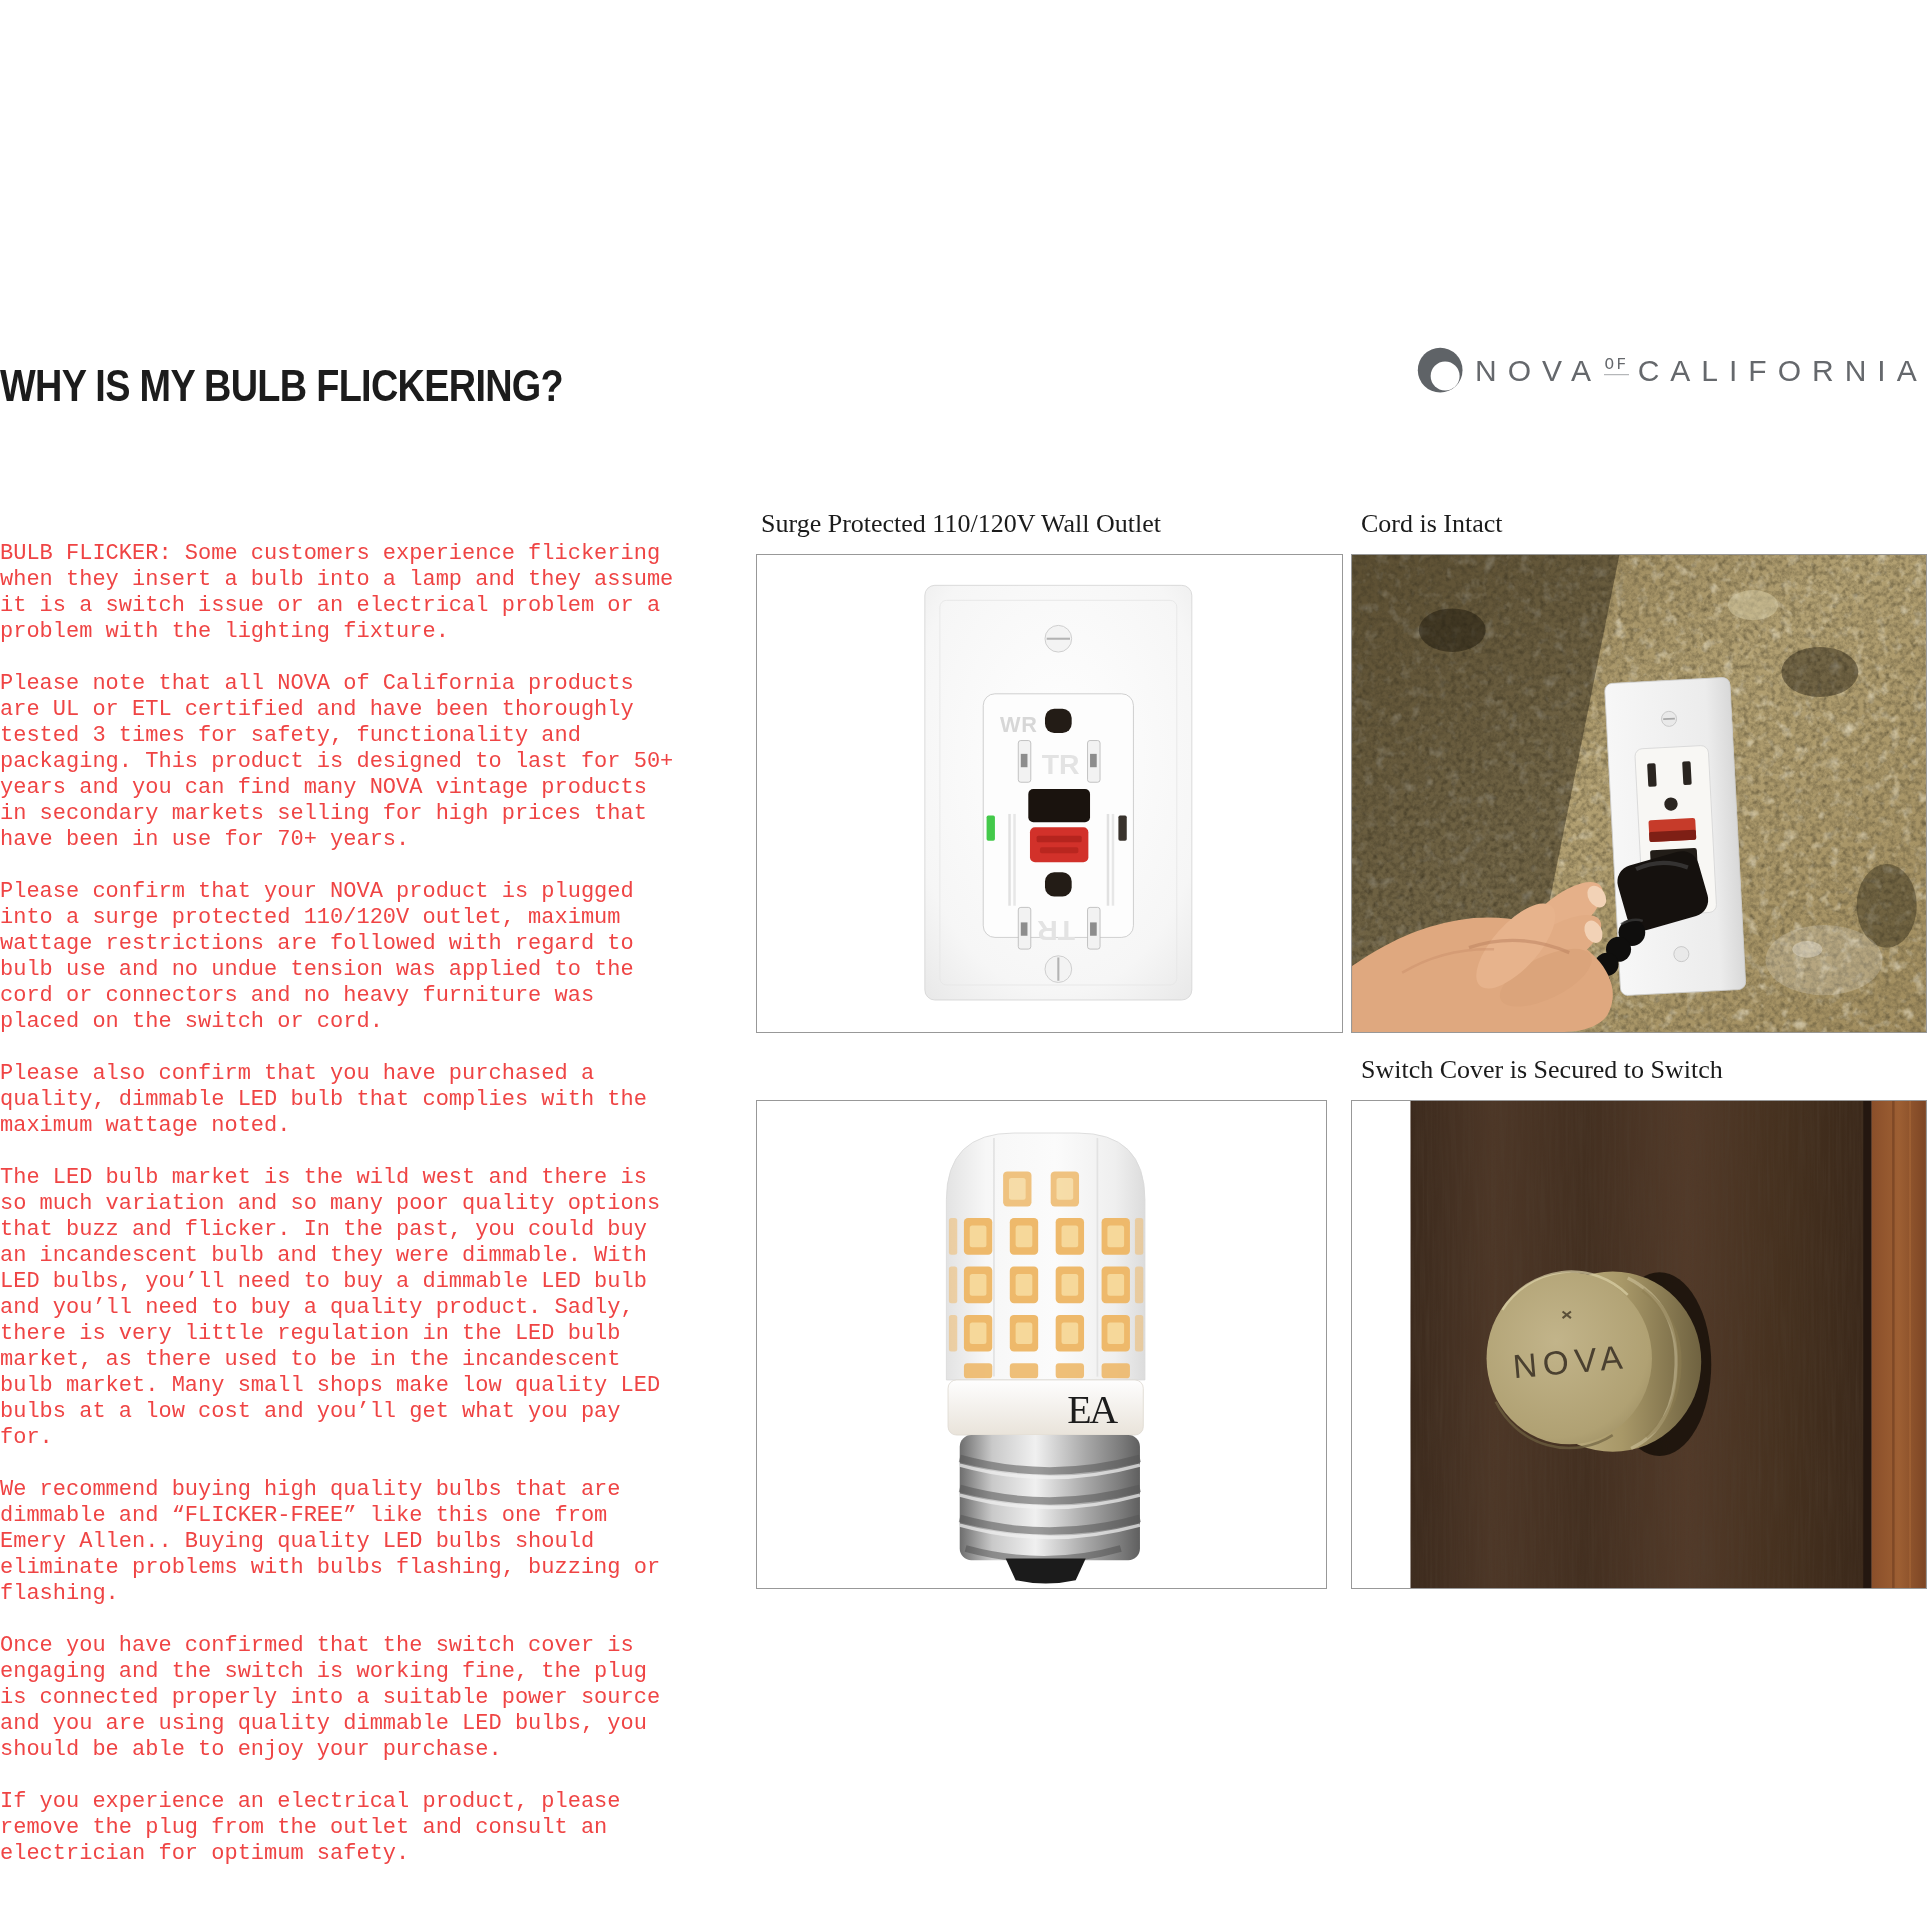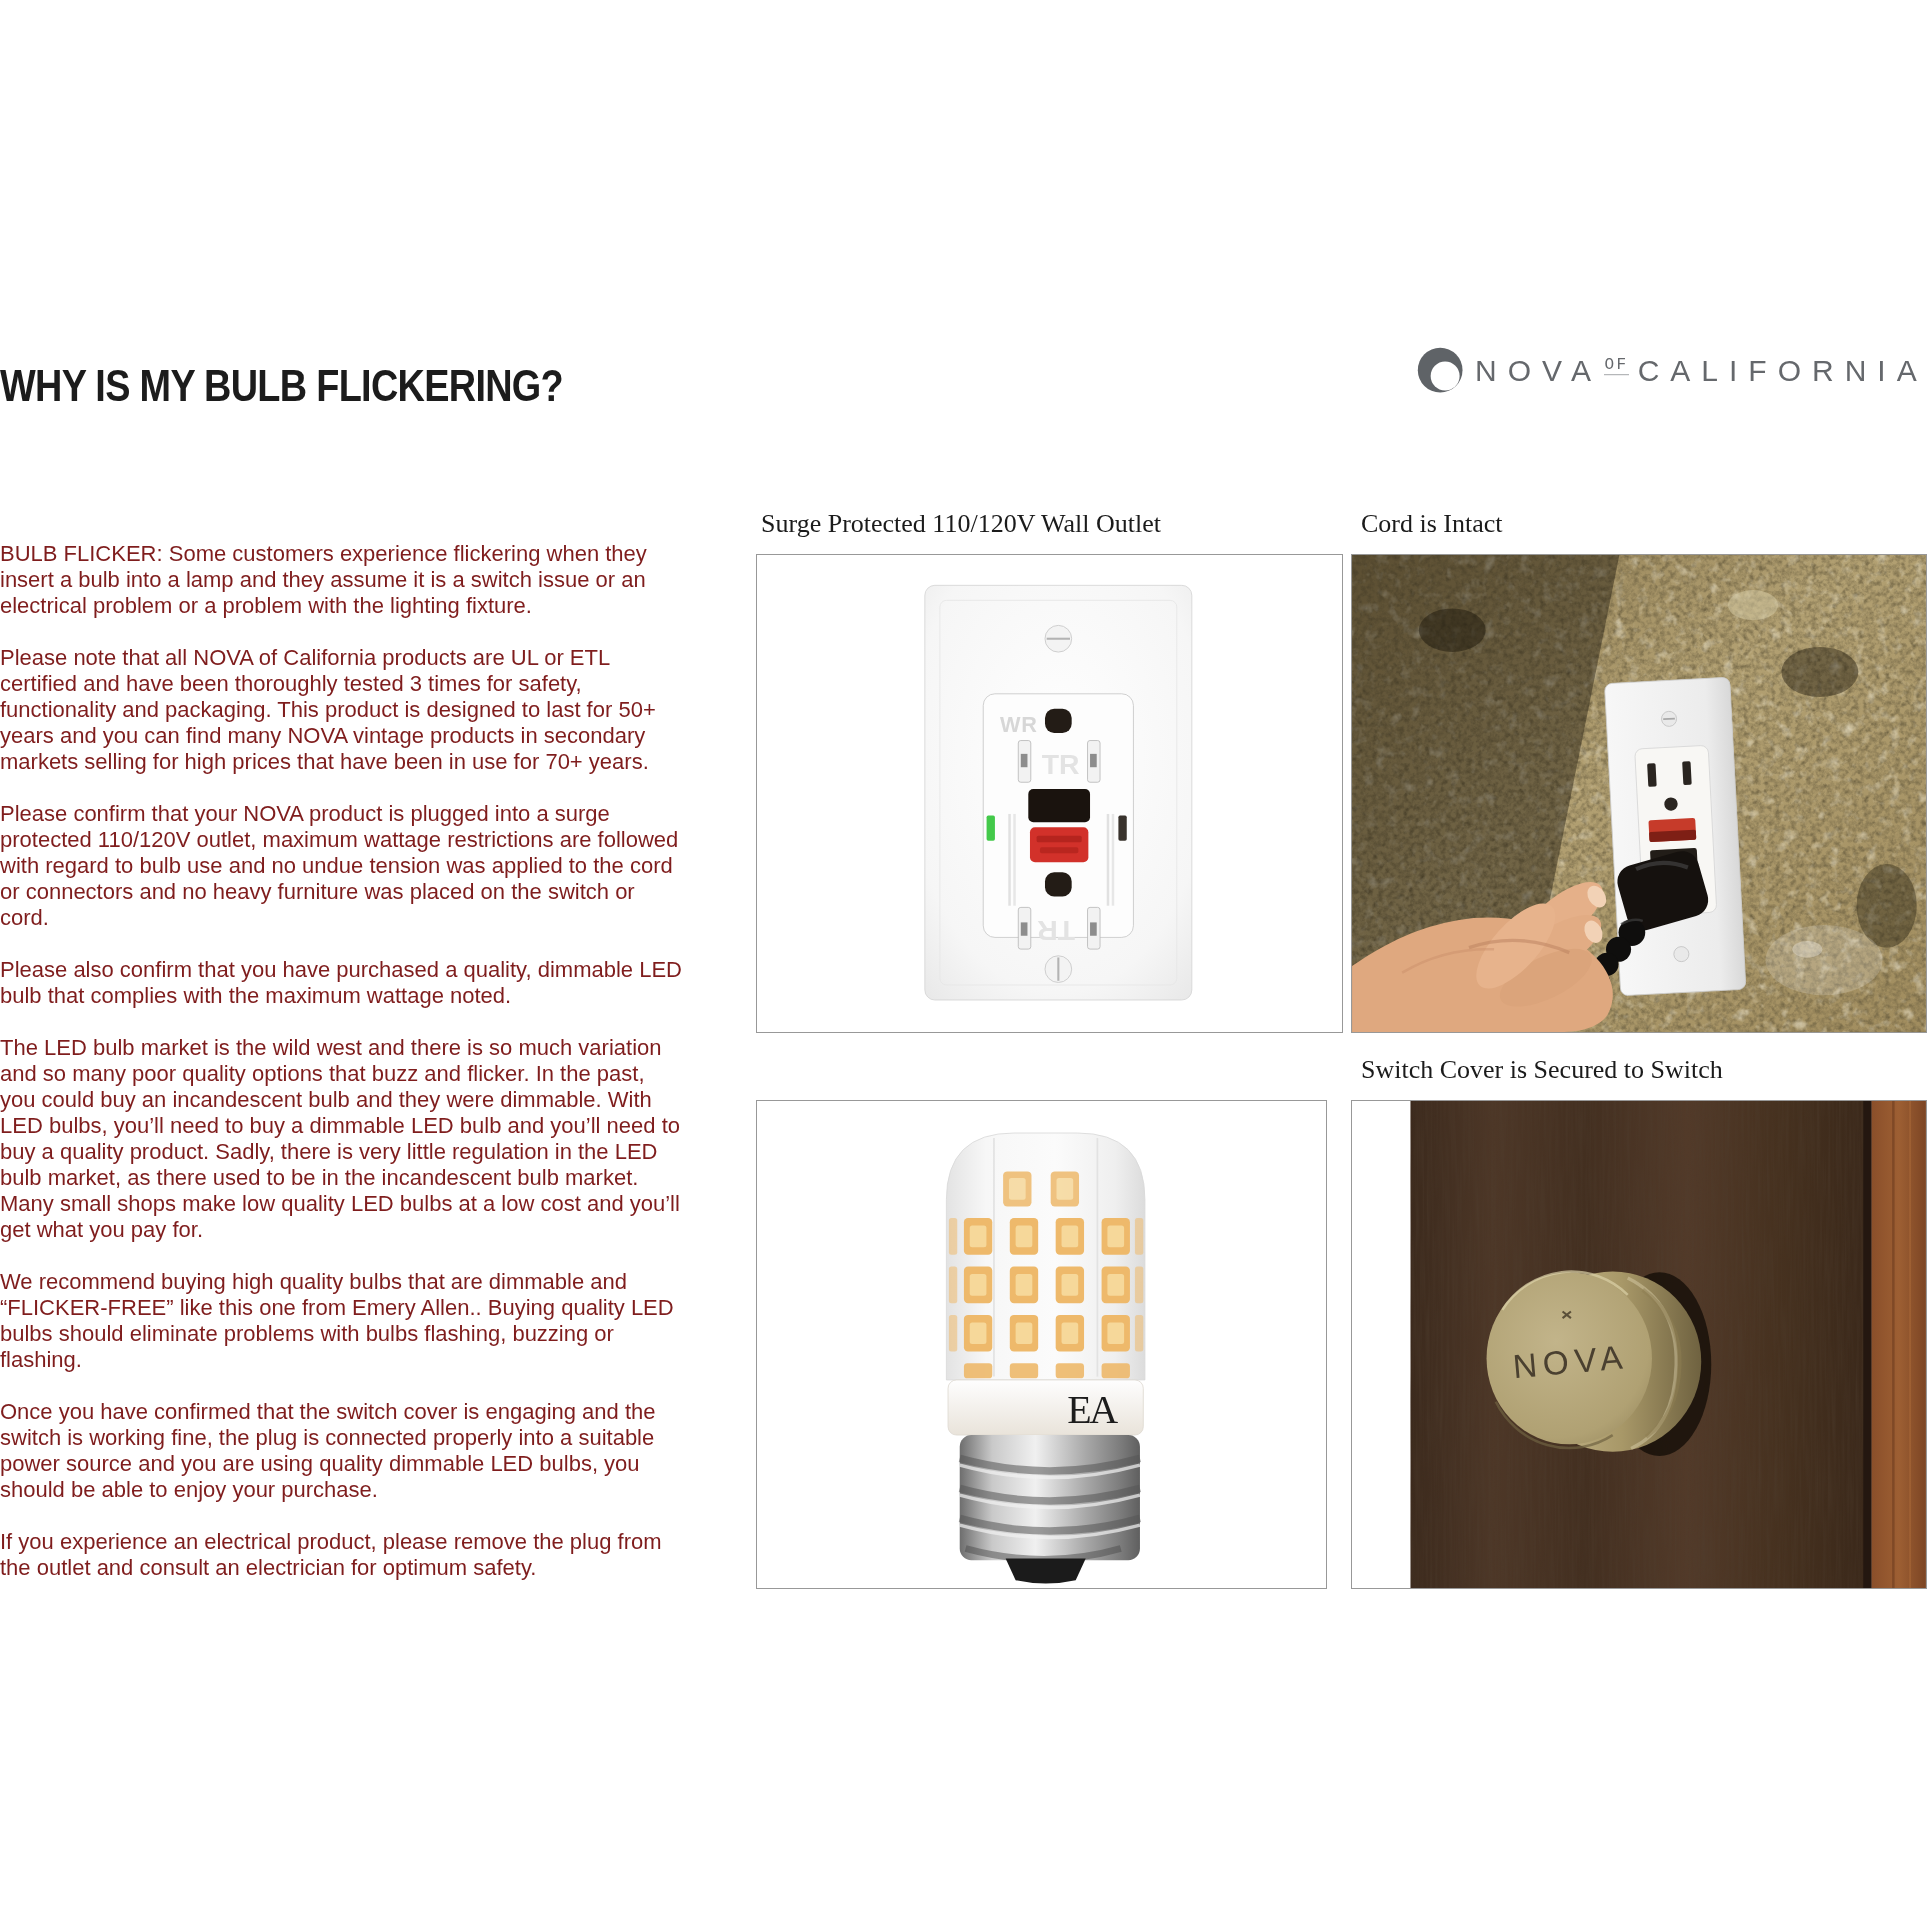--- a/index.html
+++ b/index.html
@@ -7,21 +7,21 @@
         font-family:"Liberation Sans",sans-serif;color:#161616;}
   .title{position:absolute;left:0;top:361px;font-size:44px;font-weight:bold;letter-spacing:-0.8px;
          color:#1c1c1c;transform:scaleX(0.86);transform-origin:left center;white-space:nowrap;}
   .logo{position:absolute;top:347px;right:3.3px;display:flex;align-items:center;color:#65686c;}
   .logo .mark{width:48px;height:48px;margin-right:10px;}
   .logo .nova{font-size:30px;letter-spacing:11px;}
   .logo .of{font-size:16px;letter-spacing:2.5px;display:inline-block;transform:translateY(-5.8px);
             border-bottom:1.7px solid #a3a6a9;padding:0 0.8px;margin:0 8.3px 0 1.7px;font-family:Liberation Mono, monospace;}
   .logo .cal{font-size:30px;letter-spacing:11px;}
   .copy{position:absolute;left:0;top:541px;width:686px;}
-  .copy p{margin:0 0 26px 0;font-size:22px;line-height:26px;color:#7f1d1d;}
+  .copy p{margin:0 0 26px 0;font-size:22px;line-height:26px;color:#ef4444;font-family:Liberation Mono, monospace;}
   .caption{position:absolute;font-size:26px;line-height:30px;color:#1b1b1b;font-family:Liberation Serif, serif;}
   .figbox{position:absolute;border:0.8px solid #989898;background:#ffffff;overflow:hidden;}
   .figbox svg{display:block;}
 </style>
 </head>
 <body>
 
 <div class="page">
 
   <div class="title">WHY IS MY BULB FLICKERING?</div>

